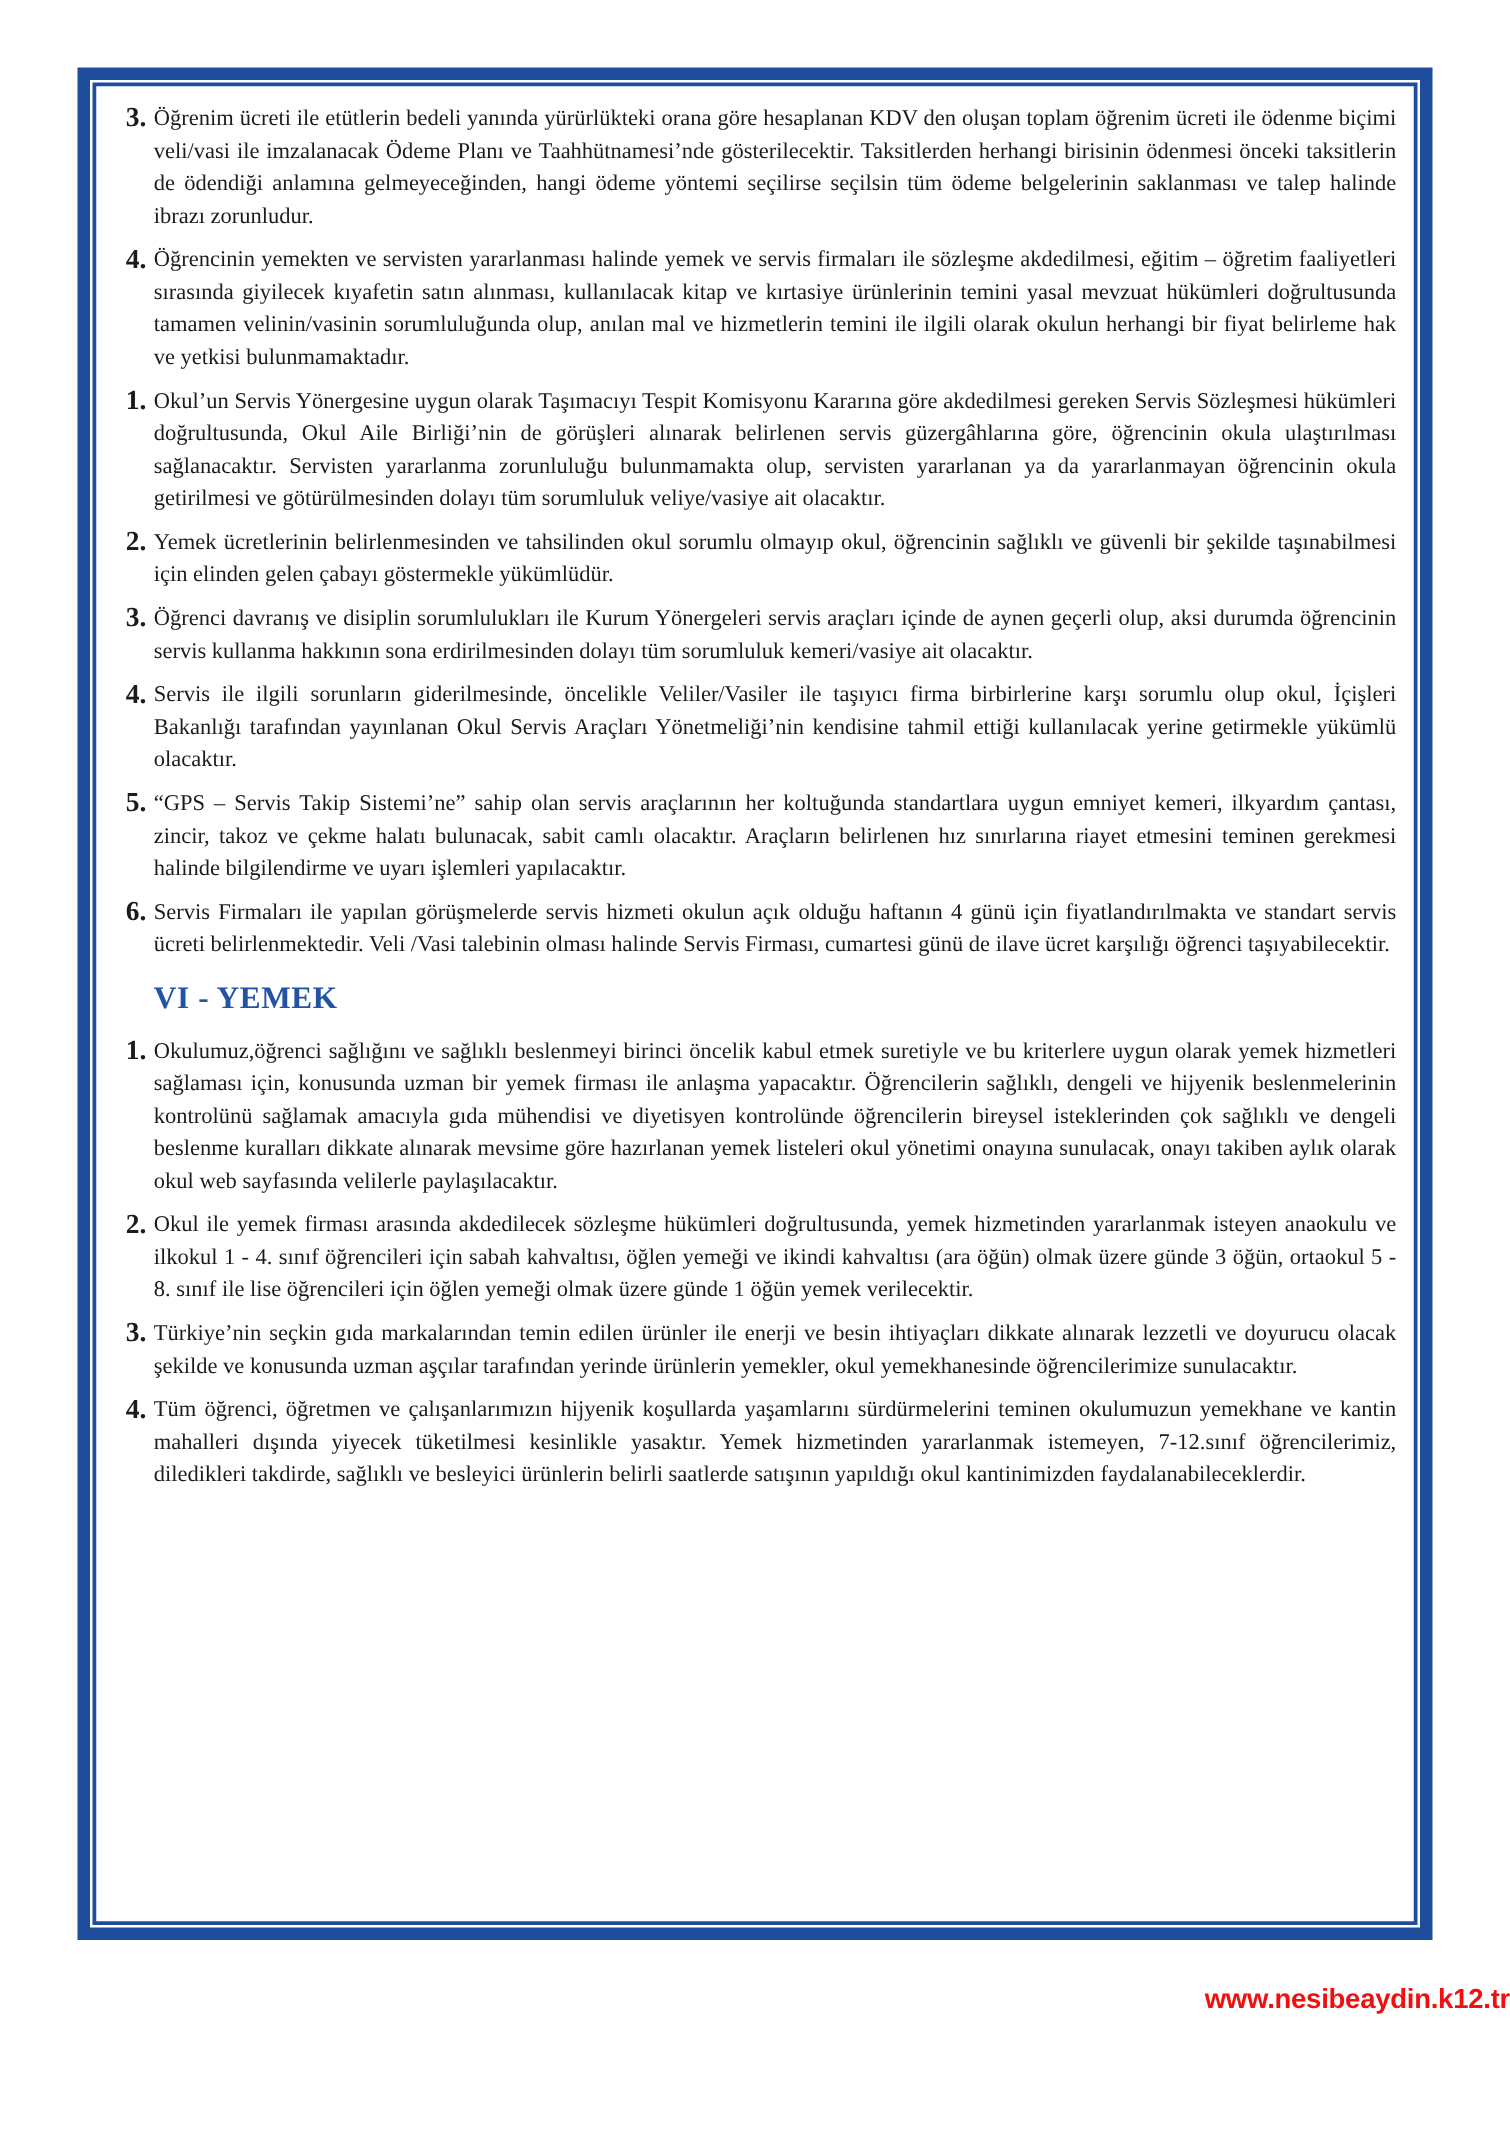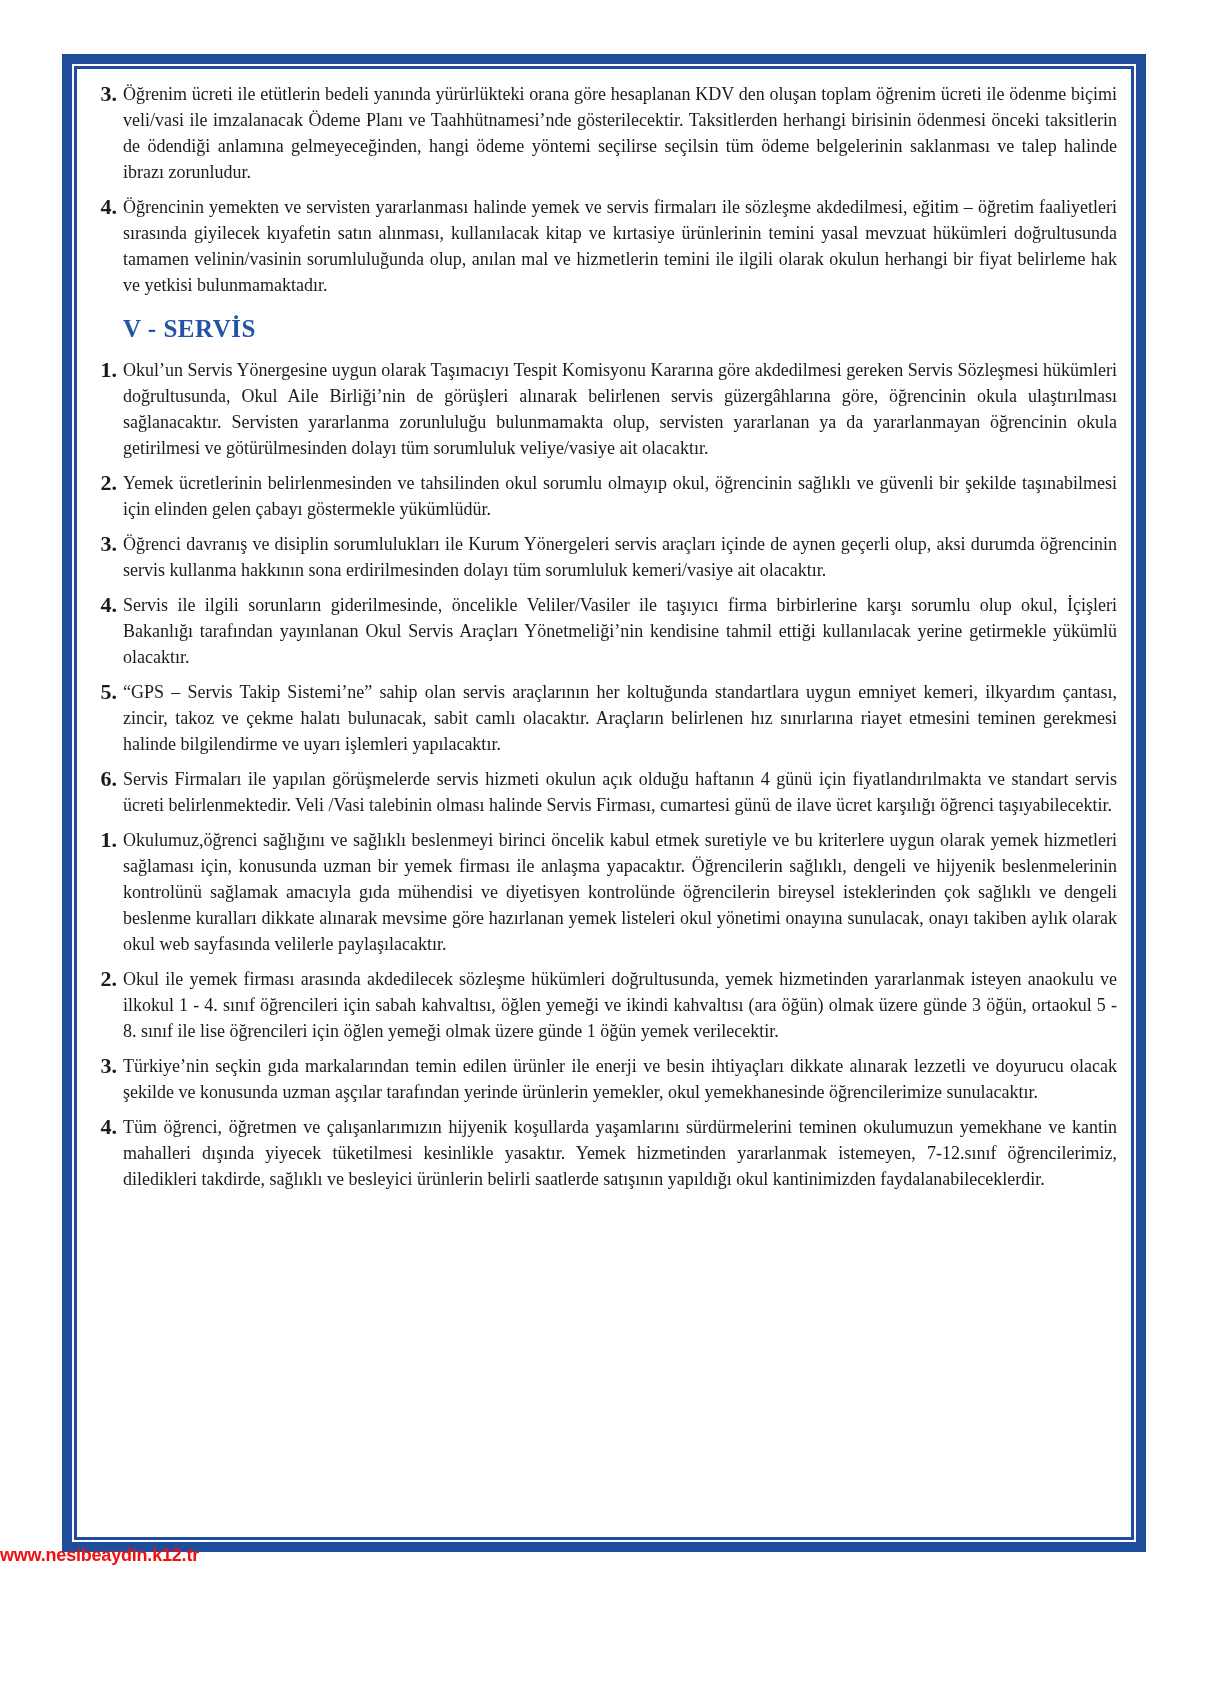--- a/index.html
+++ b/index.html
@@ -36,24 +36,24 @@
 
   .section-heading {
     font-family:"Liberation Serif","DejaVu Serif",serif;
     font-weight:bold; font-size:25px; line-height:30px;
     color:#2353a4;
     margin:16px 0 13px 36px;
     letter-spacing:0.5px;
   }
 
   .footer-url {
-    position:absolute; left:0; right:0; top:1544px;
-    text-align:left;
+    position:absolute; left:0; right:0; top:1588px;
+    text-align:right;
     font-family:"Liberation Sans","DejaVu Sans",sans-serif;
-    font-weight:bold; font-size:18px; line-height:22px;
+    font-weight:bold; font-size:22px; line-height:22px;
     color:#f10f0f;
     letter-spacing:-0.2px;
   }
 </style>
 </head>
 <body>
 
 <div class="page">
 
   <div class="frame-outer">
@@ -61,21 +61,20 @@
 
       <div class="item">
         <span class="num">3.</span>
         <div class="txt">Öğrenim ücreti ile etütlerin bedeli yanında yürürlükteki orana göre hesaplanan KDV den oluşan toplam öğrenim ücreti ile ödenme biçimi veli/vasi ile imzalanacak Ödeme Planı ve Taahhütnamesi’nde gösterilecektir. Taksitlerden herhangi birisinin ödenmesi önceki taksitlerin de ödendiği anlamına gelmeyeceğinden, hangi ödeme yöntemi seçilirse seçilsin tüm ödeme belgelerinin saklanması ve talep halinde ibrazı zorunludur.</div>
       </div>
       <div class="item">
         <span class="num">4.</span>
         <div class="txt">Öğrencinin yemekten ve servisten yararlanması halinde yemek ve servis firmaları ile sözleşme akdedilmesi, eğitim – öğretim faaliyetleri sırasında giyilecek kıyafetin satın alınması, kullanılacak kitap ve kırtasiye ürünlerinin temini yasal mevzuat hükümleri doğrultusunda tamamen velinin/vasinin sorumluluğunda olup, anılan mal ve hizmetlerin temini ile ilgili olarak okulun herhangi bir fiyat belirleme hak ve yetkisi bulunmamaktadır.</div>
       </div>
 
-      <div class="section-heading">V - SERVİS</div>
 
       <div class="item">
         <span class="num">1.</span>
         <div class="txt">Okul’un Servis Yönergesine uygun olarak Taşımacıyı Tespit Komisyonu Kararına göre akdedilmesi gereken Servis Sözleşmesi hükümleri doğrultusunda, Okul Aile Birliği’nin de görüşleri alınarak belirlenen servis güzergâhlarına göre, öğrencinin okula ulaştırılması sağlanacaktır. Servisten yararlanma zorunluluğu bulunmamakta olup, servisten yararlanan ya da yararlanmayan öğrencinin okula getirilmesi ve götürülmesinden dolayı tüm sorumluluk veliye/vasiye ait olacaktır.</div>
       </div>
       <div class="item">
         <span class="num">2.</span>
         <div class="txt">Yemek ücretlerinin belirlenmesinden ve tahsilinden okul sorumlu olmayıp okul, öğrencinin sağlıklı ve güvenli bir şekilde taşınabilmesi için elinden gelen çabayı göstermekle yükümlüdür.</div>
       </div>
       <div class="item">
@@ -88,20 +87,21 @@
       </div>
       <div class="item">
         <span class="num">5.</span>
         <div class="txt">“GPS – Servis Takip Sistemi’ne” sahip olan servis araçlarının her koltuğunda standartlara uygun emniyet kemeri, ilkyardım çantası, zincir, takoz ve çekme halatı bulunacak, sabit camlı olacaktır. Araçların belirlenen hız sınırlarına riayet etmesini teminen gerekmesi halinde bilgilendirme ve uyarı işlemleri yapılacaktır.</div>
       </div>
       <div class="item">
         <span class="num">6.</span>
         <div class="txt">Servis Firmaları ile yapılan görüşmelerde servis hizmeti okulun açık olduğu haftanın 4 günü için fiyatlandırılmakta ve standart servis ücreti belirlenmektedir. Veli /Vasi talebinin olması halinde Servis Firması, cumartesi günü de ilave ücret karşılığı öğrenci taşıyabilecektir.</div>
       </div>
 
+      <div class="section-heading">VI - YEMEK</div>
 
       <div class="item">
         <span class="num">1.</span>
         <div class="txt">Okulumuz,öğrenci sağlığını ve sağlıklı beslenmeyi birinci öncelik kabul etmek suretiyle ve bu kriterlere uygun olarak yemek hizmetleri sağlaması için, konusunda uzman bir yemek firması ile anlaşma yapacaktır. Öğrencilerin sağlıklı, dengeli ve hijyenik beslenmelerinin kontrolünü sağlamak amacıyla gıda mühendisi ve diyetisyen kontrolünde öğrencilerin bireysel isteklerinden çok sağlıklı ve dengeli beslenme kuralları dikkate alınarak mevsime göre hazırlanan yemek listeleri okul yönetimi onayına sunulacak, onayı takiben  aylık olarak okul web sayfasında velilerle paylaşılacaktır.</div>
       </div>
       <div class="item">
         <span class="num">2.</span>
         <div class="txt">Okul ile yemek firması arasında akdedilecek sözleşme hükümleri doğrultusunda, yemek hizmetinden yararlanmak isteyen anaokulu ve ilkokul 1 - 4. sınıf öğrencileri için sabah kahvaltısı, öğlen yemeği ve ikindi kahvaltısı (ara öğün) olmak üzere günde 3 öğün, ortaokul 5 - 8. sınıf ile lise öğrencileri için öğlen yemeği olmak üzere günde 1 öğün yemek verilecektir.</div>
       </div>
       <div class="item">

